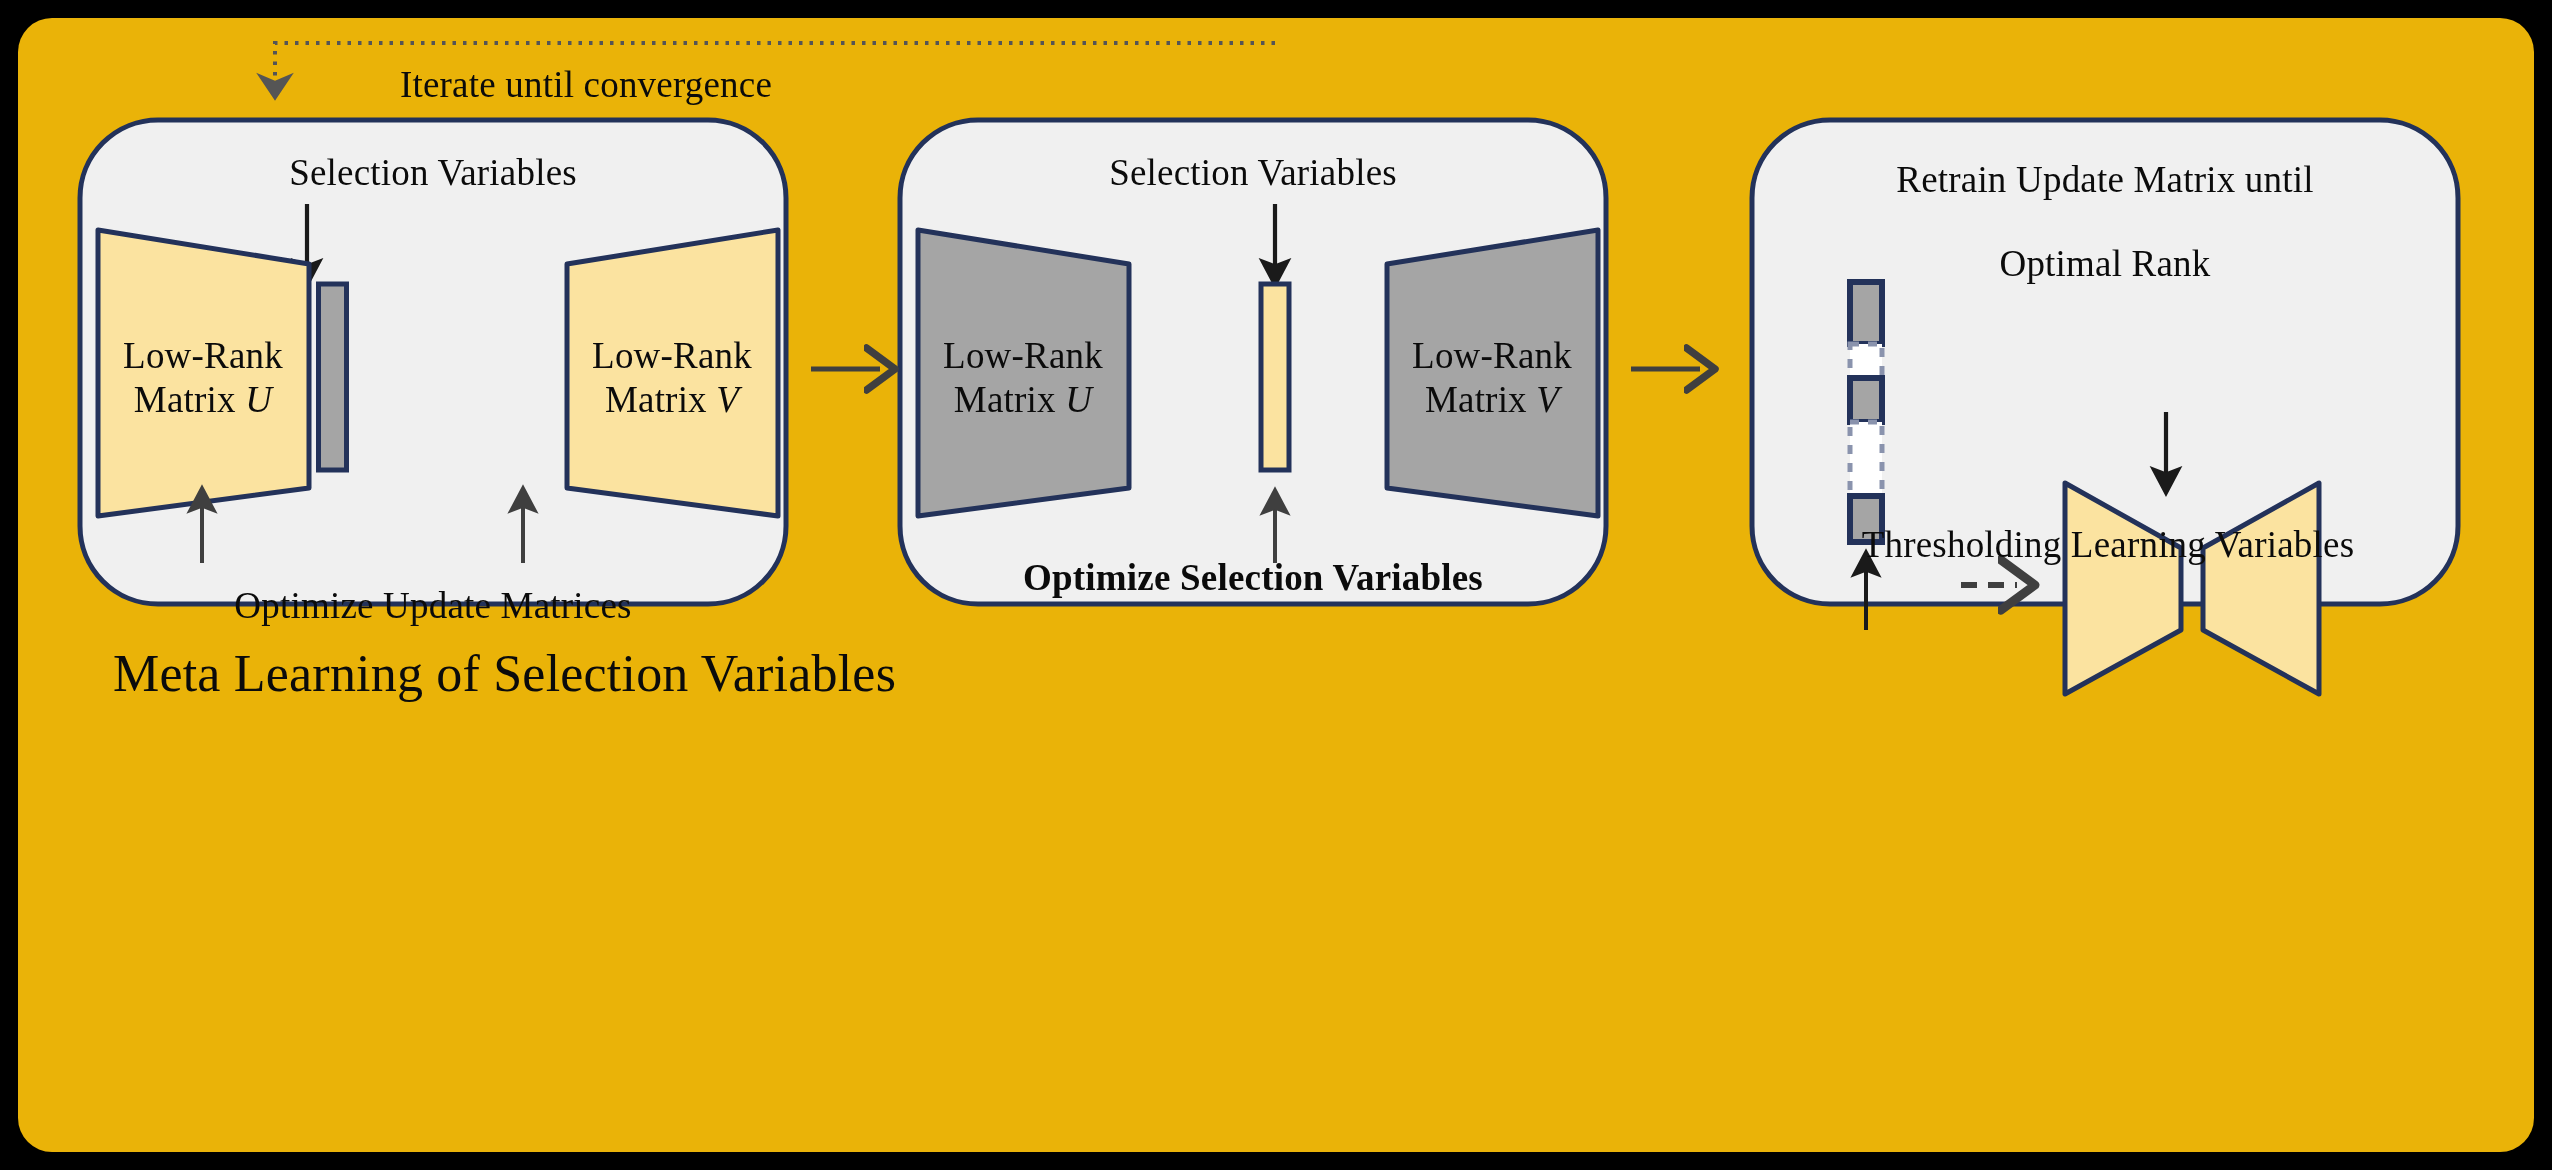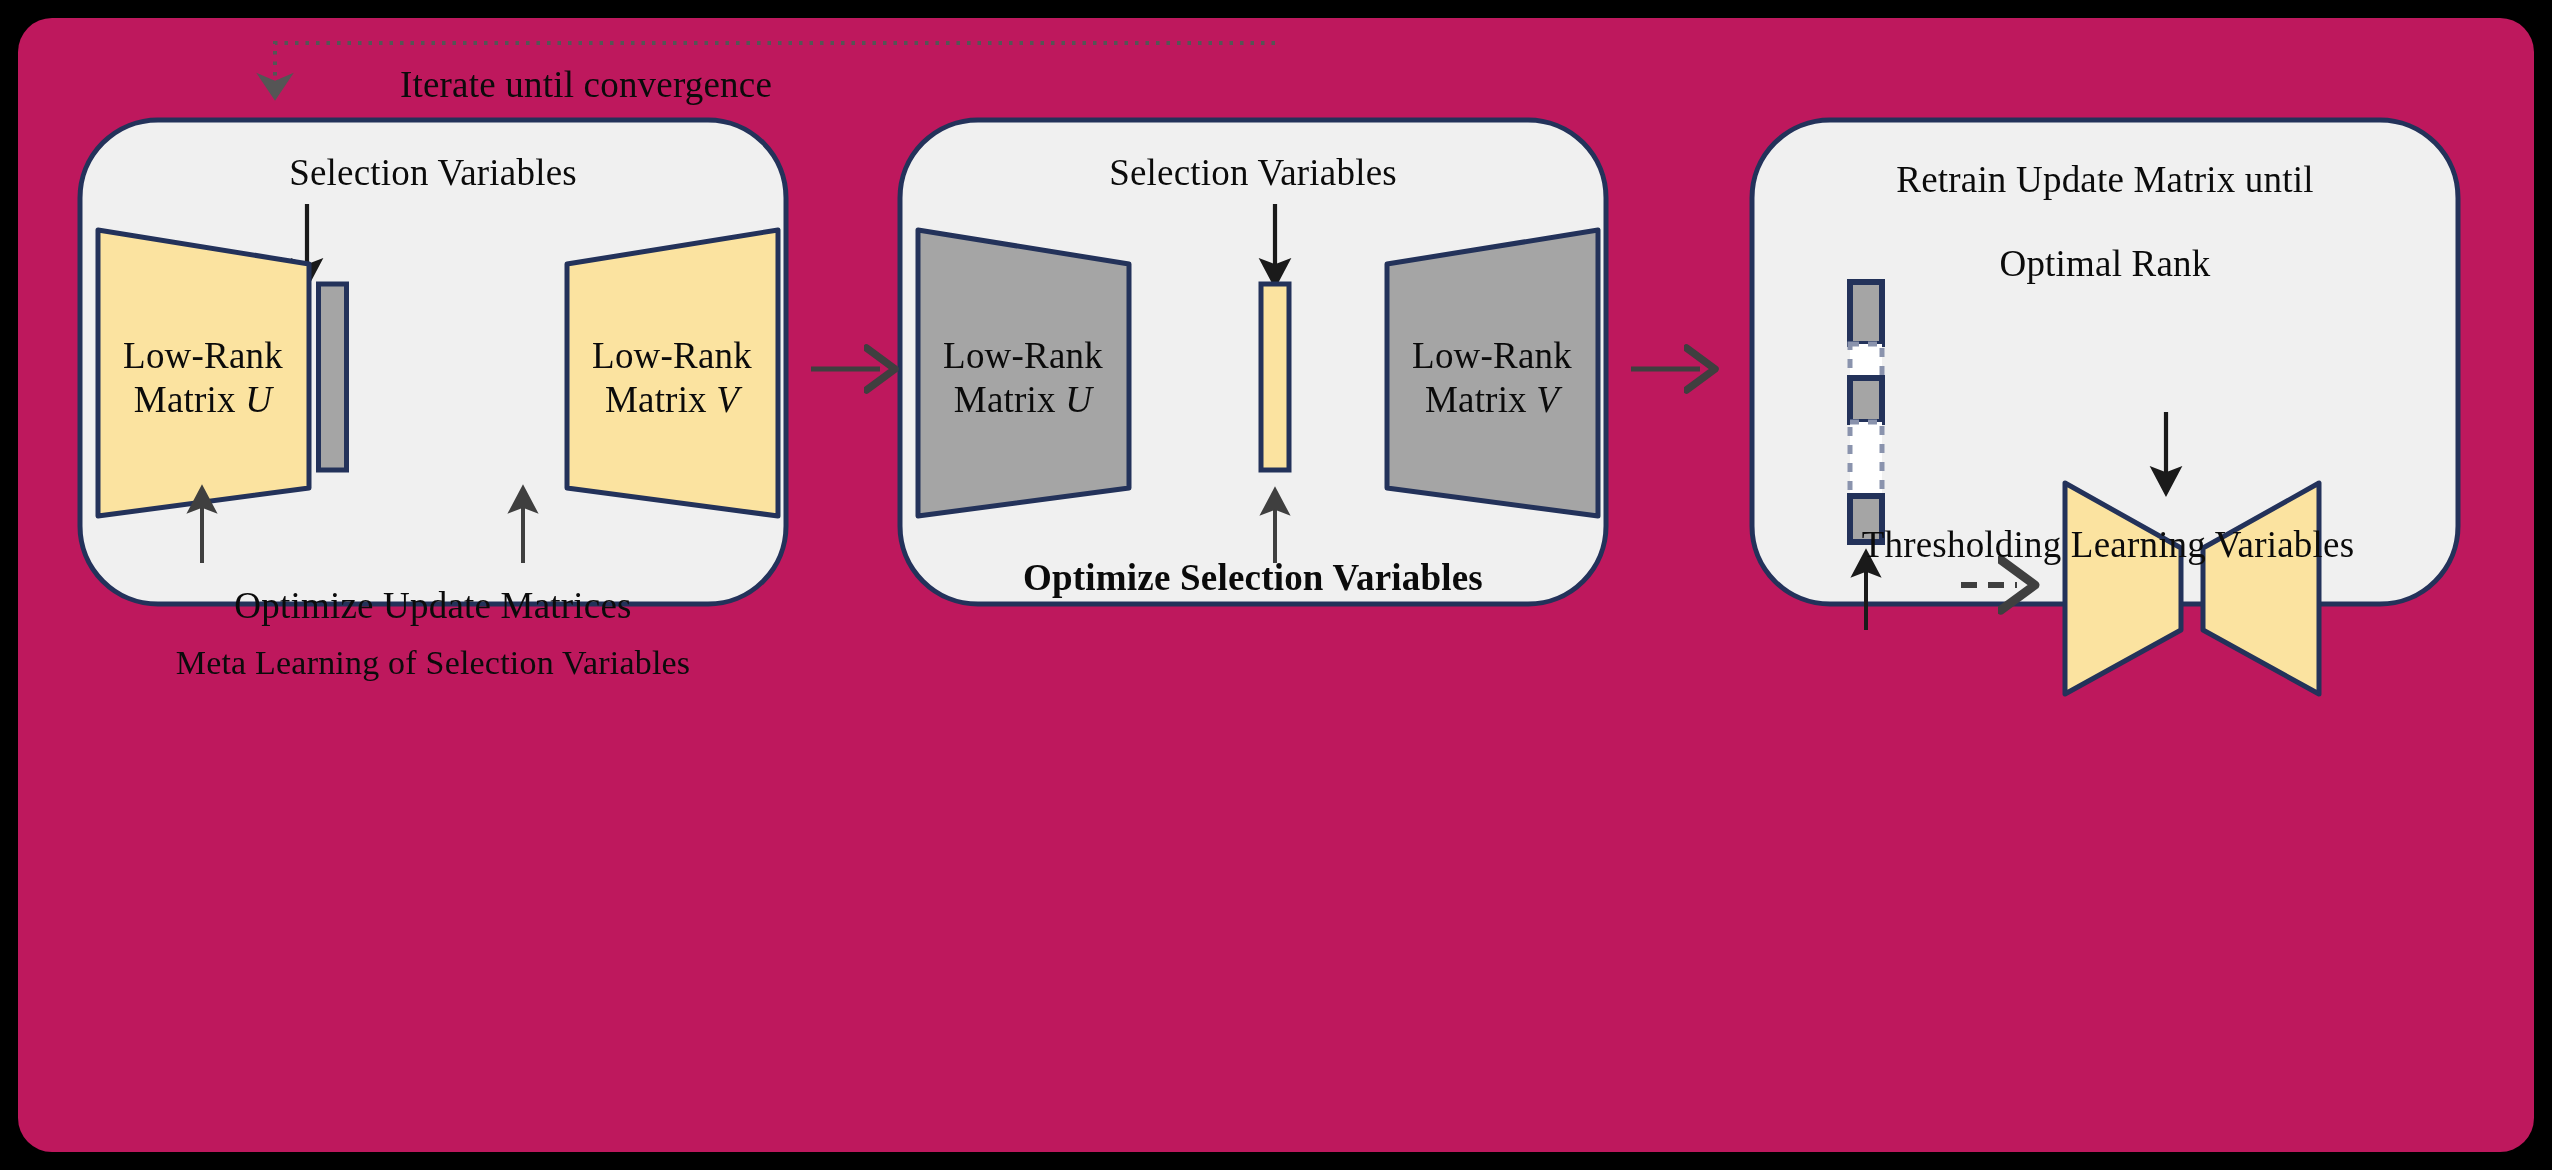--- a/index.html
+++ b/index.html
@@ -6,40 +6,40 @@
   body{
     width:2552px;height:1170px;
     background:#000000;
     font-family:"Liberation Serif","DejaVu Serif",serif;
     overflow:hidden;
   }
   #frame{
     position:absolute;
     left:18px; top:18px;
     width:2516px; height:1134px;
-    background:#be185d;
+    background:#eab308;
     border-radius:34px;
     overflow:hidden;
   }
   #canvas{position:absolute;left:0;top:0;width:2516px;height:1134px;}
   .svgroot{position:absolute;left:0;top:0;}
 
   .txt{
     position:absolute;
     color:#0b0b0b;
     font-family:"Liberation Serif","DejaVu Serif",serif;
     white-space:pre;
     line-height:1.18;
     text-align:center;
     letter-spacing:0.2px;
   }
   .t-sel{font-size:37px;}
   .t-lbl{font-size:37px;}
   .t-mat{font-size:37px;}
-  .t-cap{font-size:34px;}
+  .t-cap{font-size:52px;}
   .t-iter{font-size:37px;}
   .ital{font-style:italic;}
 </style>
 </head>
 <body>
 
 <div id="frame">
   <div id="canvas">
 
     <svg class="svgroot" width="2516" height="1134" viewBox="0 0 2516 1134">

